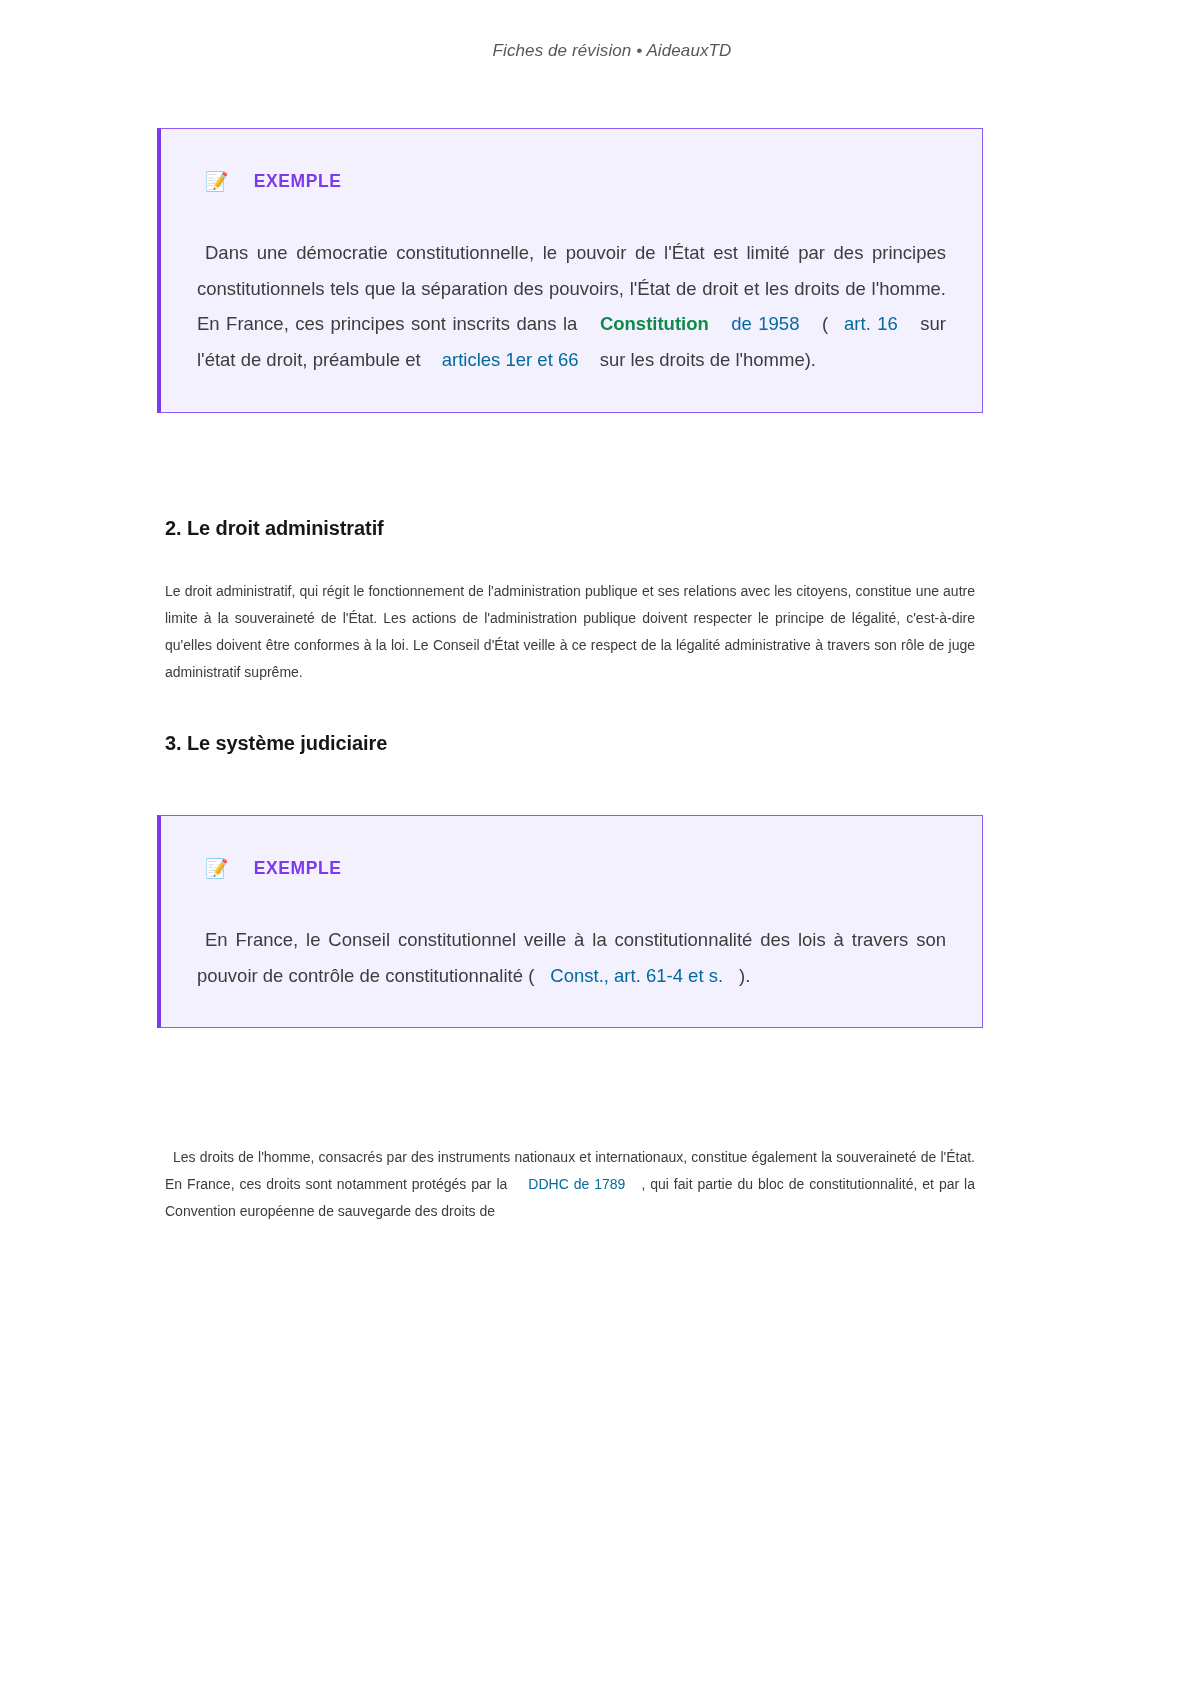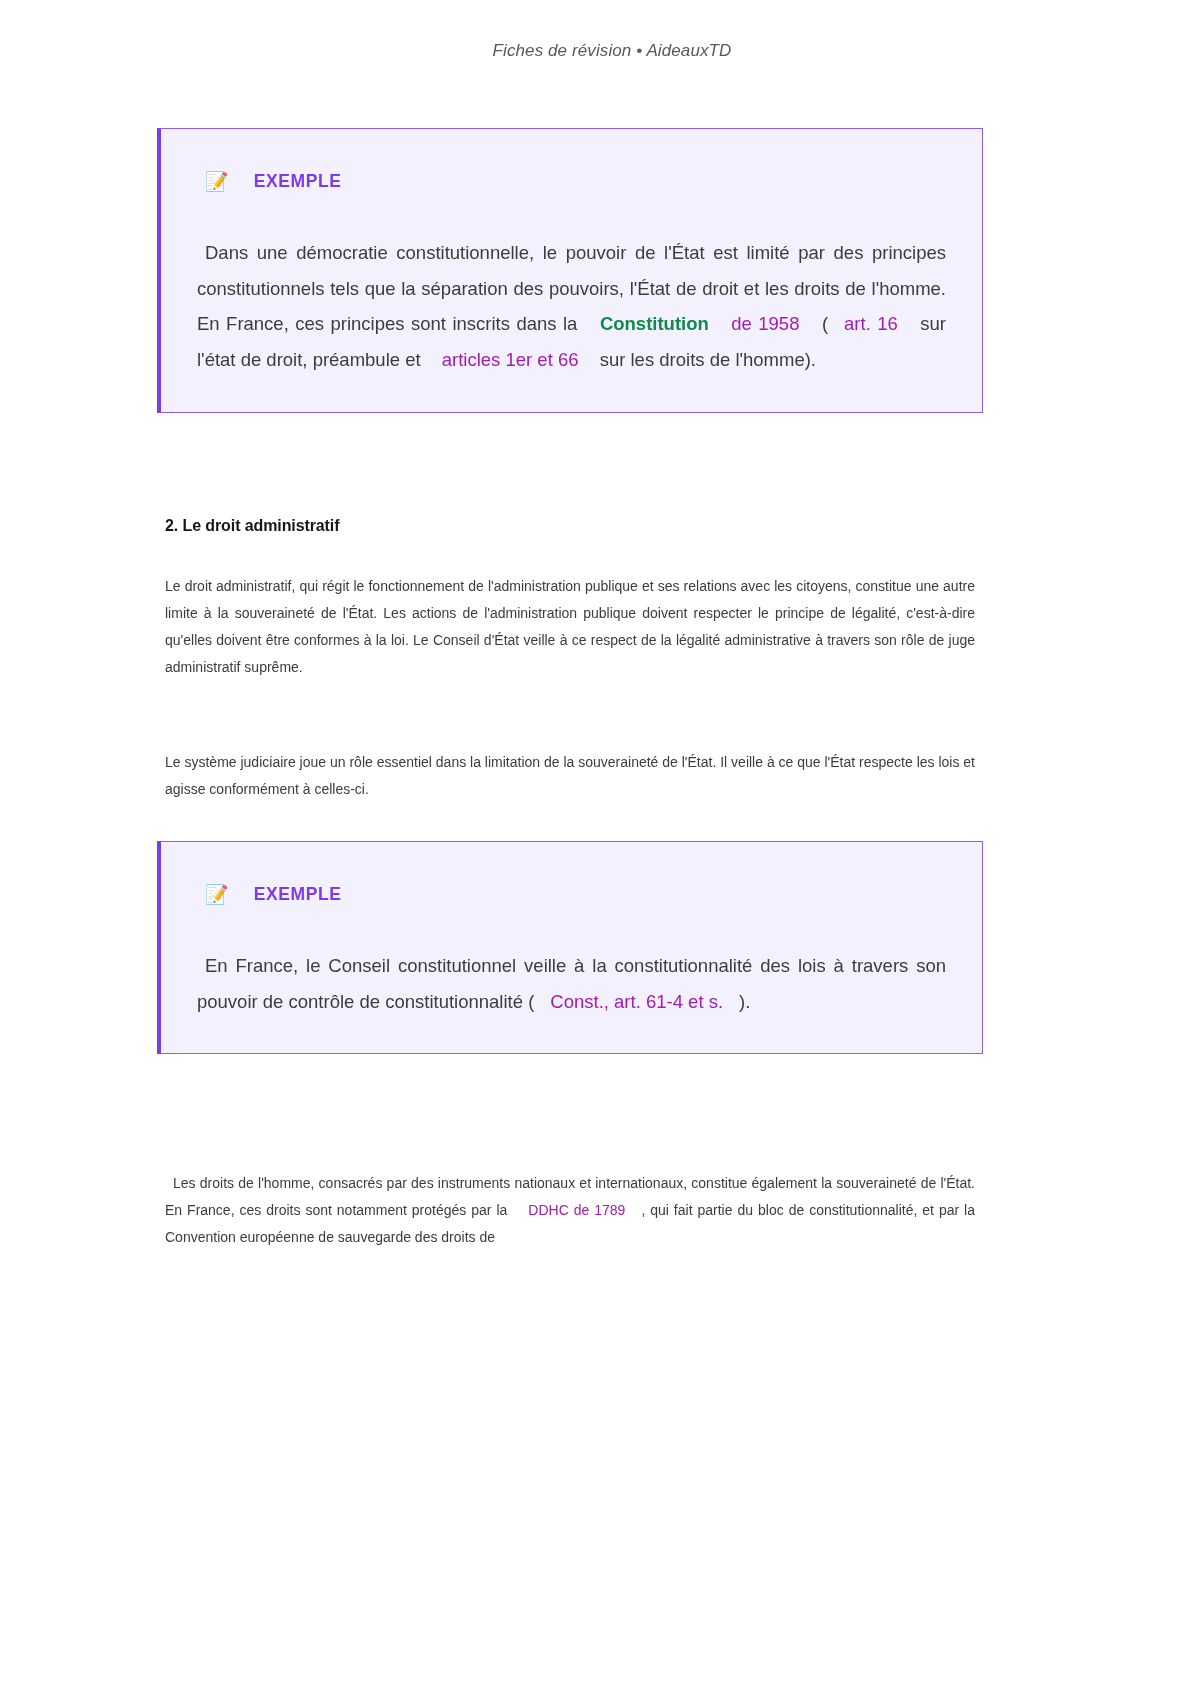--- a/index.html
+++ b/index.html
@@ -56,33 +56,33 @@
   }
   .callout p {
     font-size:18.5px;
     line-height:1.93;
     color:#3c3c3c;
     text-align:justify;
     text-justify:inter-word;
   }
   
   h2.section-heading {
-    font-size:16px;
+    font-size:20px;
     font-weight:bold;
     color:#17171a;
     letter-spacing:-.1px;
   }
   p.body-text {
     font-size:14px;
     line-height:1.93;
     color:#3c3c3c;
     text-align:justify;
     text-justify:inter-word;
   }
-  .ref { color:#a21caf; }
+  .ref { color:#0369a1; }
   .ref-strong { color:#0f8a4a; font-weight:bold; }
   
   .sp-box-after { height:96px; }
   .sp-h-after   { height:22px; }
   .sp-p-after   { height:30px; }
   .sp-box2-before { height:30px; }
   .sp-box2-after  { height:86px; }
 </style>
 </head>
 <body>
@@ -102,22 +102,22 @@
     </div>
 
     <div class="sp-box-after"></div>
 
     <h2 class="section-heading">2. Le droit administratif</h2>
     <div class="sp-h-after"></div>
     <p class="body-text">Le droit administratif, qui régit le fonctionnement de l'administration publique et ses relations avec les citoyens, constitue une autre limite à la souveraineté de l'État. Les actions de l'administration publique doivent respecter le principe de légalité, c'est-à-dire qu'elles doivent être conformes à la loi. Le Conseil d'État veille à ce respect de la légalité administrative à travers son rôle de juge administratif suprême.</p>
 
     <div class="sp-p-after"></div>
 
+    <h2 class="section-heading">3. Le système judiciaire</h2>
     <div class="sp-h-after"></div>
-    <p class="body-text">Le système judiciaire joue un rôle essentiel dans la limitation de la souveraineté de l'État. Il veille à ce que l'État respecte les lois et agisse conformément à celles-ci.</p>
 
     <div class="sp-box2-before"></div>
 
     <div class="callout">
       <div class="callout-head">
         <span class="callout-emoji">📝</span>
         <span class="callout-label">EXEMPLE</span>
       </div>
       <p><span>En France, le Conseil constitutionnel veille à la constitutionnalité des lois à travers son pouvoir de contrôle de constitutionnalité (</span><span class="ref">Const., art. 61-4 et s.</span><span>).</span></p>
     </div>

